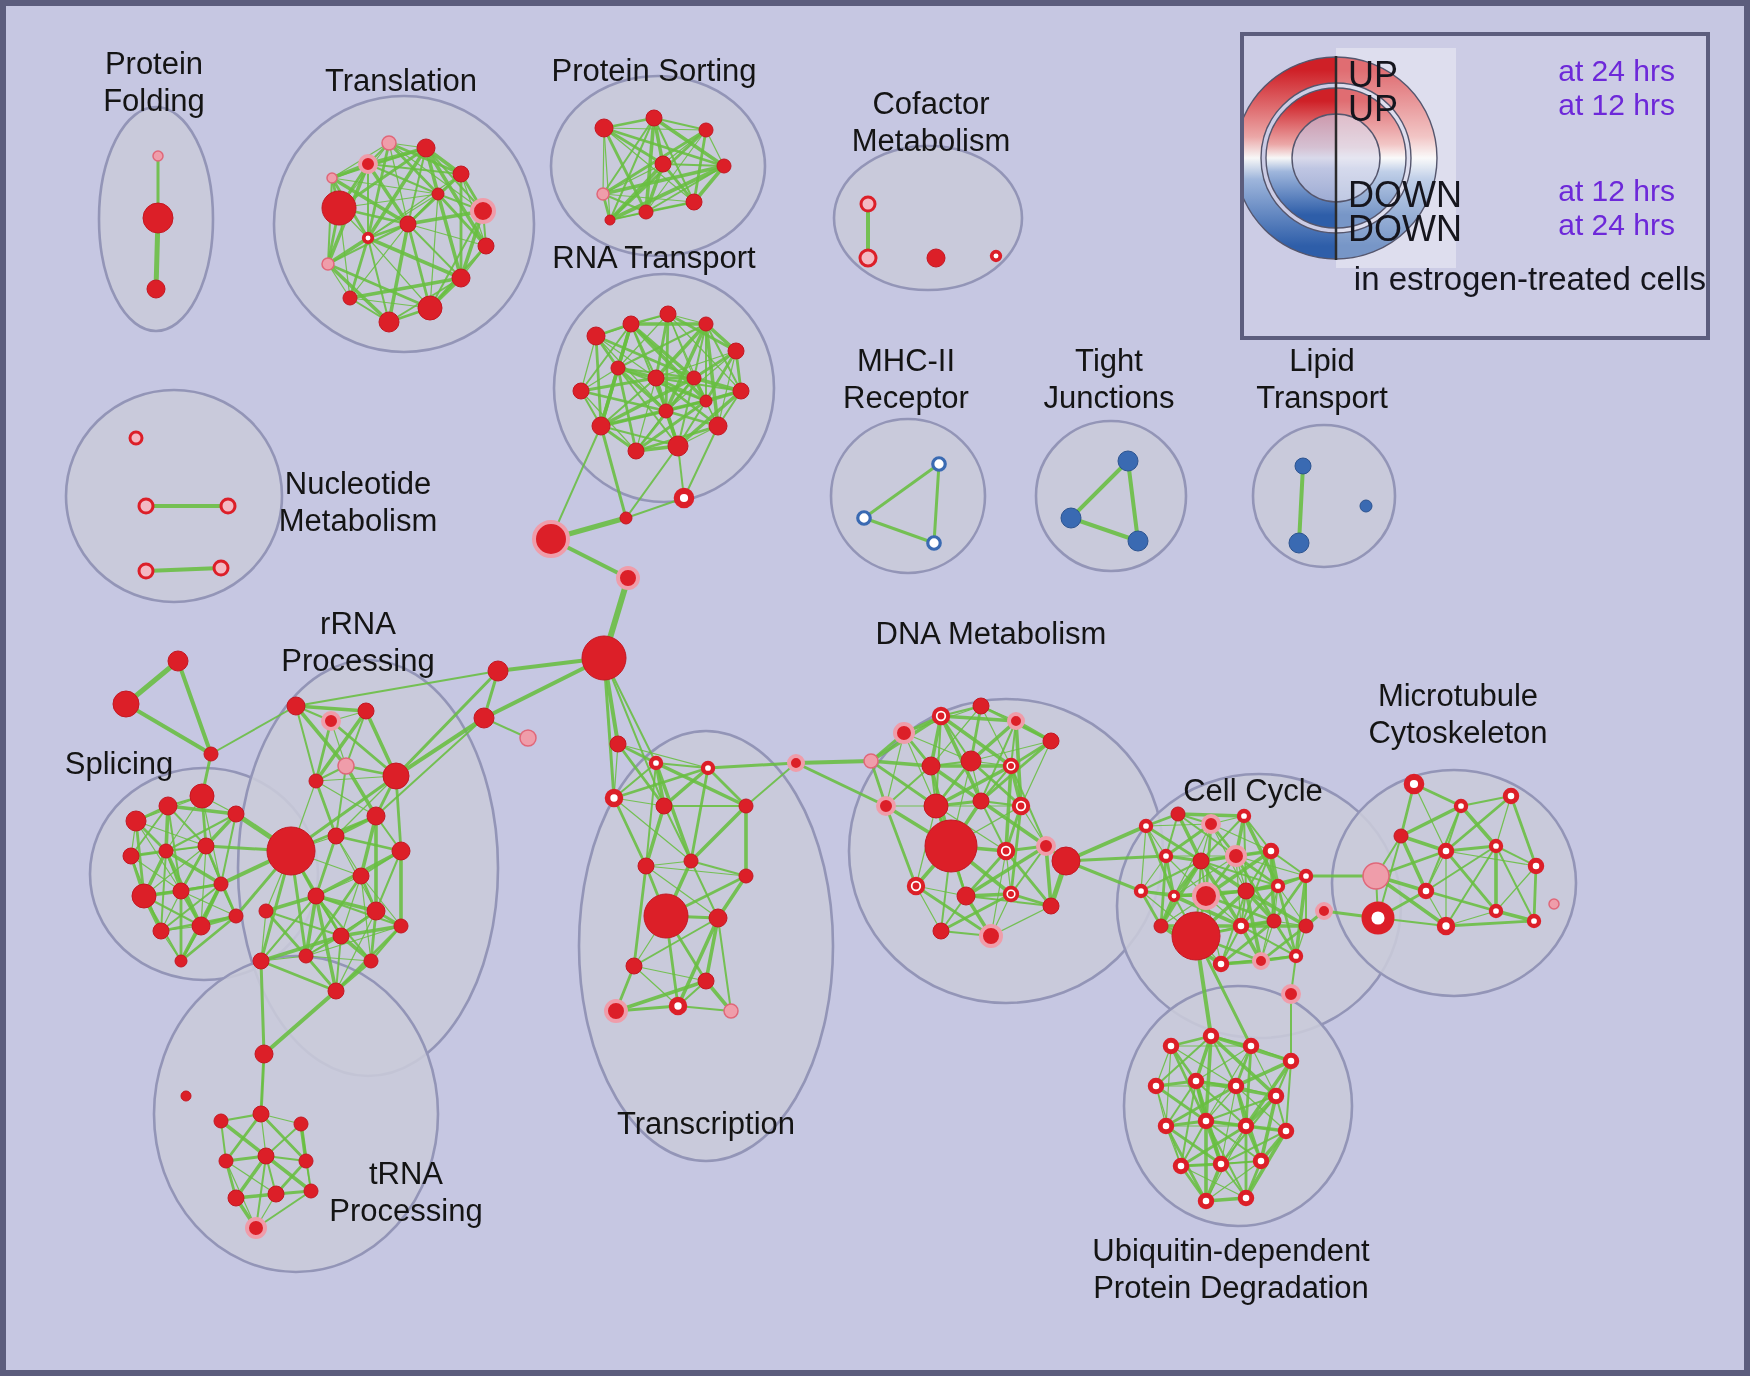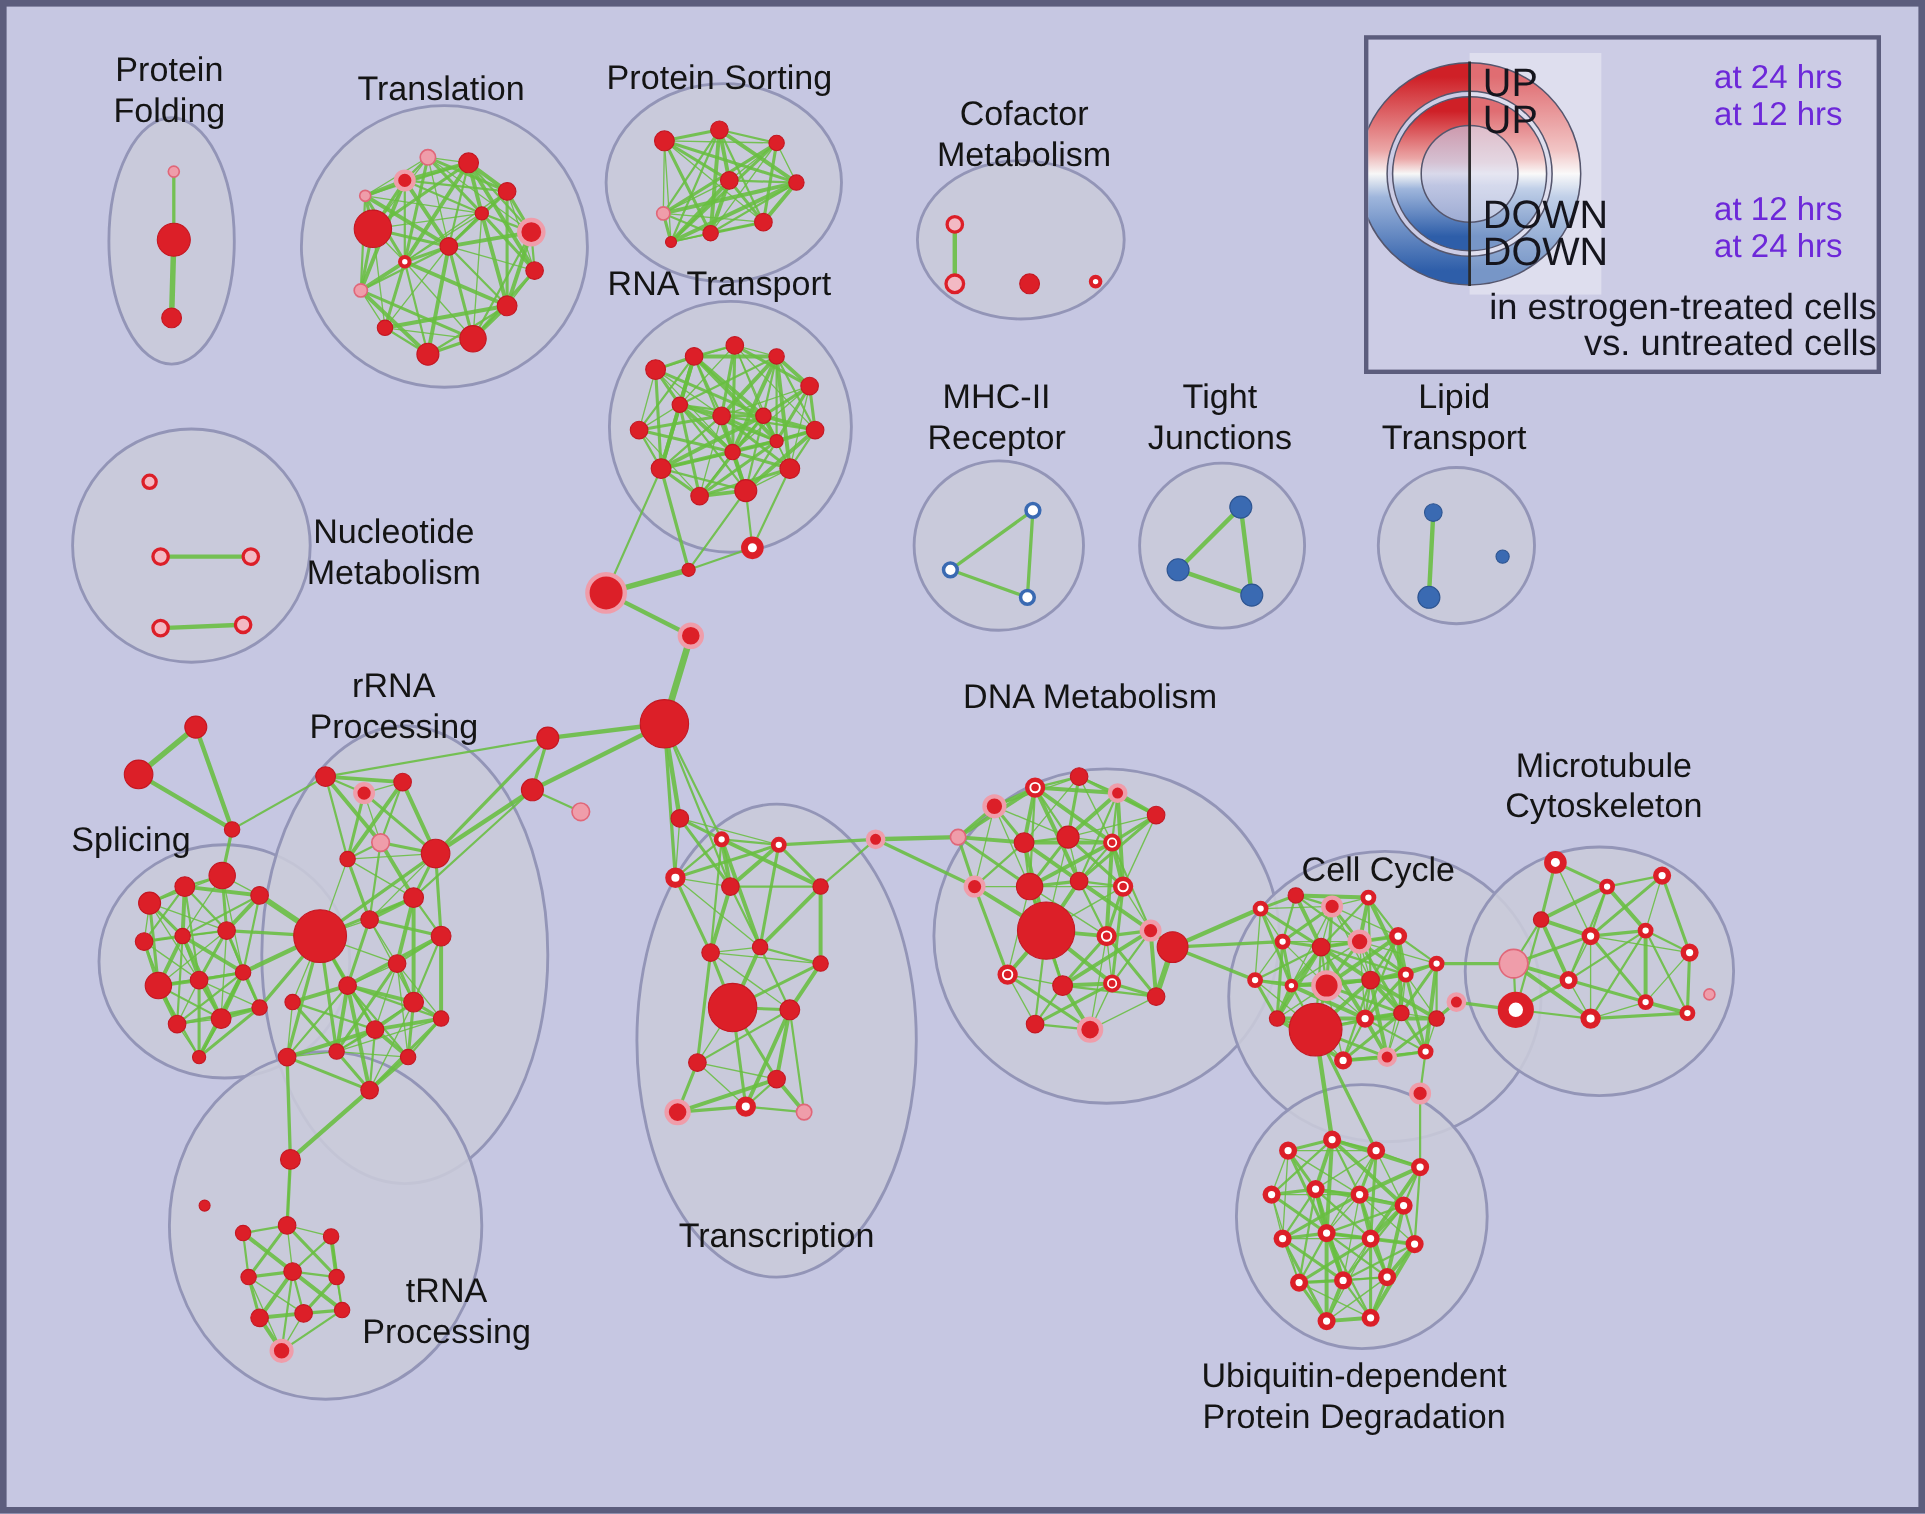--- a/index.html
+++ b/index.html
@@ -1087,16 +1087,15 @@
     </svg>
     <span class="row-dir r1">UP</span>
     <span class="row-time r1">at 24 hrs</span>
     <span class="row-dir r2">UP</span>
     <span class="row-time r2">at 12 hrs</span>
     <span class="row-dir r3">DOWN</span>
     <span class="row-time r3">at 12 hrs</span>
     <span class="row-dir r4">DOWN</span>
     <span class="row-time r4">at 24 hrs</span>
     <div class="caption cap1">in estrogen-treated cells</div>
-    <div class="caption cap2">vs. untreated cells</div>
   </div>
 
 </div>
 
 </body></html>

